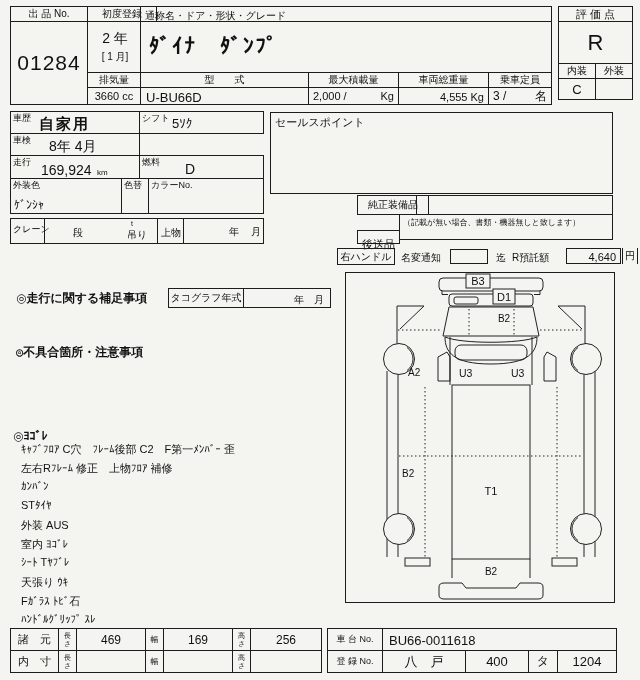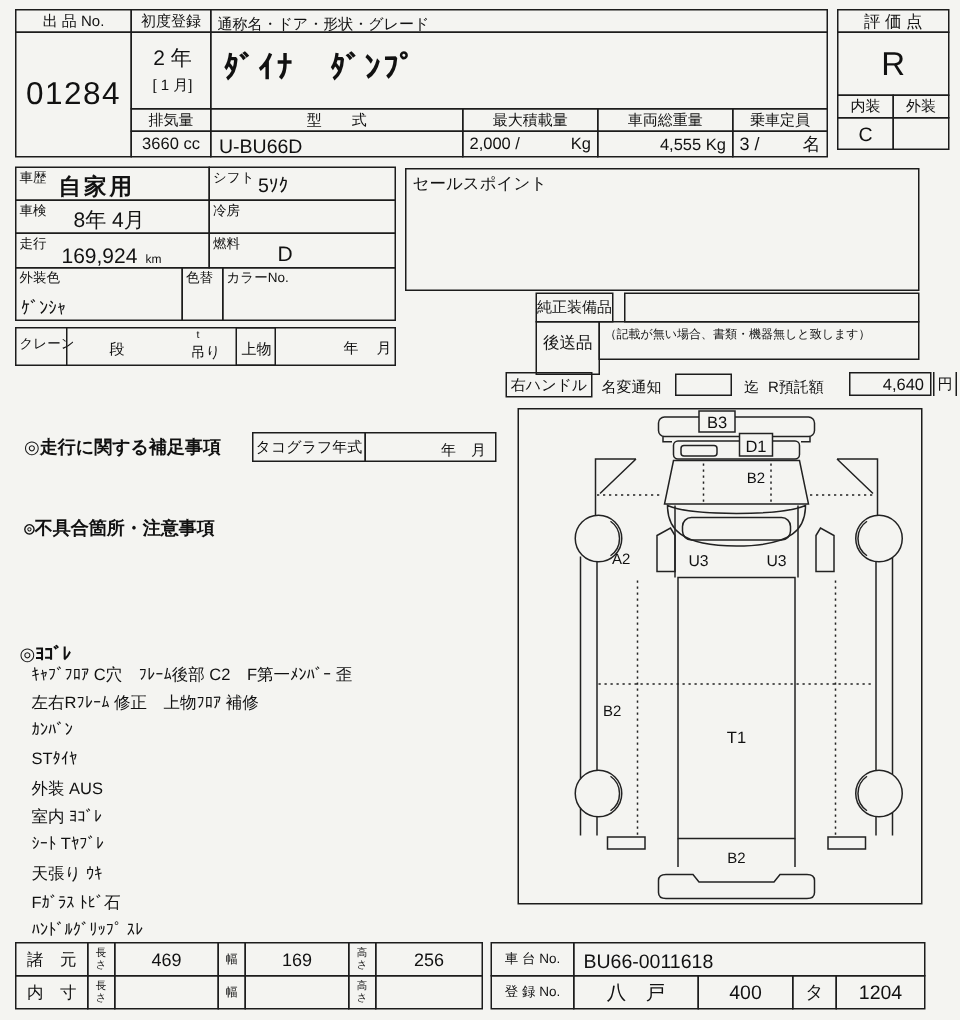--- a/index.html
+++ b/index.html
@@ -18,21 +18,21 @@
   .fillbg{fill:#f4f4f1;stroke:#222;stroke-width:1;}
 </style>
 </head>
 <body>
 
 <div class="page">
 
   <div class="c hdr" style="left:10px;top:6px;width:78px;height:16px;">出 品 No.</div>
   <div class="c mid" style="left:10px;top:21px;width:78px;height:84px;font-size:21px;letter-spacing:1px;">01284</div>
 
-  <div class="c hdr" style="left:87px;top:6px;width:54px;height:16px;">初度登録</div>
+  <div class="c hdr" style="left:87px;top:6px;width:70px;height:16px;">初度登録</div>
   <div class="c" style="left:87px;top:21px;width:54px;height:52px;text-align:center;">
     <div class="t" style="left:0;top:8px;width:54px;font-size:14px;">2 年</div>
     <div class="t" style="left:0;top:28px;width:54px;font-size:10px;">[ 1 月]</div>
   </div>
 
   <div class="c" style="left:140px;top:6px;width:412px;height:16px;">
     <span class="t" style="left:4px;top:2px;font-size:10px;">通称名・ドア・形状・グレード</span>
   </div>
   <div class="c" style="left:140px;top:21px;width:412px;height:52px;">
     <span class="t" style="left:8px;top:12px;font-size:21px;font-weight:600;letter-spacing:2px;">ﾀﾞｲﾅ　ﾀﾞﾝﾌﾟ</span>
@@ -72,23 +72,20 @@
     <span class="t" style="left:28px;top:3px;font-size:15px;font-weight:600;letter-spacing:2px;">自家用</span>
   </div>
   <div class="c" style="left:139px;top:111px;width:125px;height:23px;">
     <span class="lbl">シフト</span>
     <span class="t" style="left:32px;top:4px;font-size:13px;">5ｿｸ</span>
   </div>
   <div class="c" style="left:10px;top:133px;width:130px;height:23px;">
     <span class="lbl">車検</span>
     <span class="t" style="left:38px;top:4px;font-size:14px;">8年 4月</span>
   </div>
-  <div class="c" style="left:139px;top:133px;width:125px;height:23px;">
-    <span class="lbl">冷房</span>
-  </div>
   <div class="c" style="left:10px;top:155px;width:130px;height:24px;">
     <span class="lbl">走行</span>
     <span class="t" style="left:30px;top:6px;font-size:14px;">169,924</span>
     <span class="t" style="left:86px;top:12px;font-size:8px;">km</span>
   </div>
   <div class="c" style="left:10px;top:178px;width:112px;height:36px;">
     <span class="lbl">外装色</span>
     <span class="t" style="left:3px;top:19px;font-size:12px;">ｹﾞﾝｼｬ</span>
   </div>
   <div class="c" style="left:139px;top:155px;width:125px;height:24px;">
@@ -114,23 +111,23 @@
     <span class="t" style="left:3px;top:7px;font-size:10px;">上物</span>
   </div>
   <div class="t" style="left:183px;top:218px;width:81px;height:26px;">
     <span class="t" style="left:46px;top:7px;font-size:10px;">年</span>
     <span class="t" style="right:3px;top:7px;font-size:10px;">月</span>
   </div>
 
   <div class="c" style="left:270px;top:112px;width:343px;height:82px;">
     <span class="t" style="left:4px;top:2px;font-size:11px;">セールスポイント</span>
   </div>
-  <div class="c hdr" style="left:357px;top:195px;width:52px;height:20px;">純正装備品</div>
+  <div class="c hdr" style="left:357px;top:195px;width:72px;height:20px;">純正装備品</div>
   <div class="c" style="left:416px;top:195px;width:197px;height:20px;"></div>
-  <div class="c" style="left:357px;top:214px;width:43px;height:36px;">
+  <div class="c" style="left:357px;top:230px;width:43px;height:14px;">
     <span class="t" style="left:4px;top:6px;font-size:11px;">後送品</span>
   </div>
   <div class="c" style="left:399px;top:214px;width:214px;height:26px;">
     <span class="t" style="left:3px;top:2px;font-size:8px;">（記載が無い場合、書類・機器無しと致します）</span>
   </div>
 
   <div class="c mid" style="left:337px;top:248px;width:58px;height:17px;font-size:10px;">右ハンドル</div>
   <span class="t" style="left:401px;top:251px;font-size:10px;">名変通知</span>
   <div class="c" style="left:450px;top:249px;width:38px;height:15px;"></div>
   <span class="t" style="left:496px;top:251px;font-size:10px;">迄</span>

